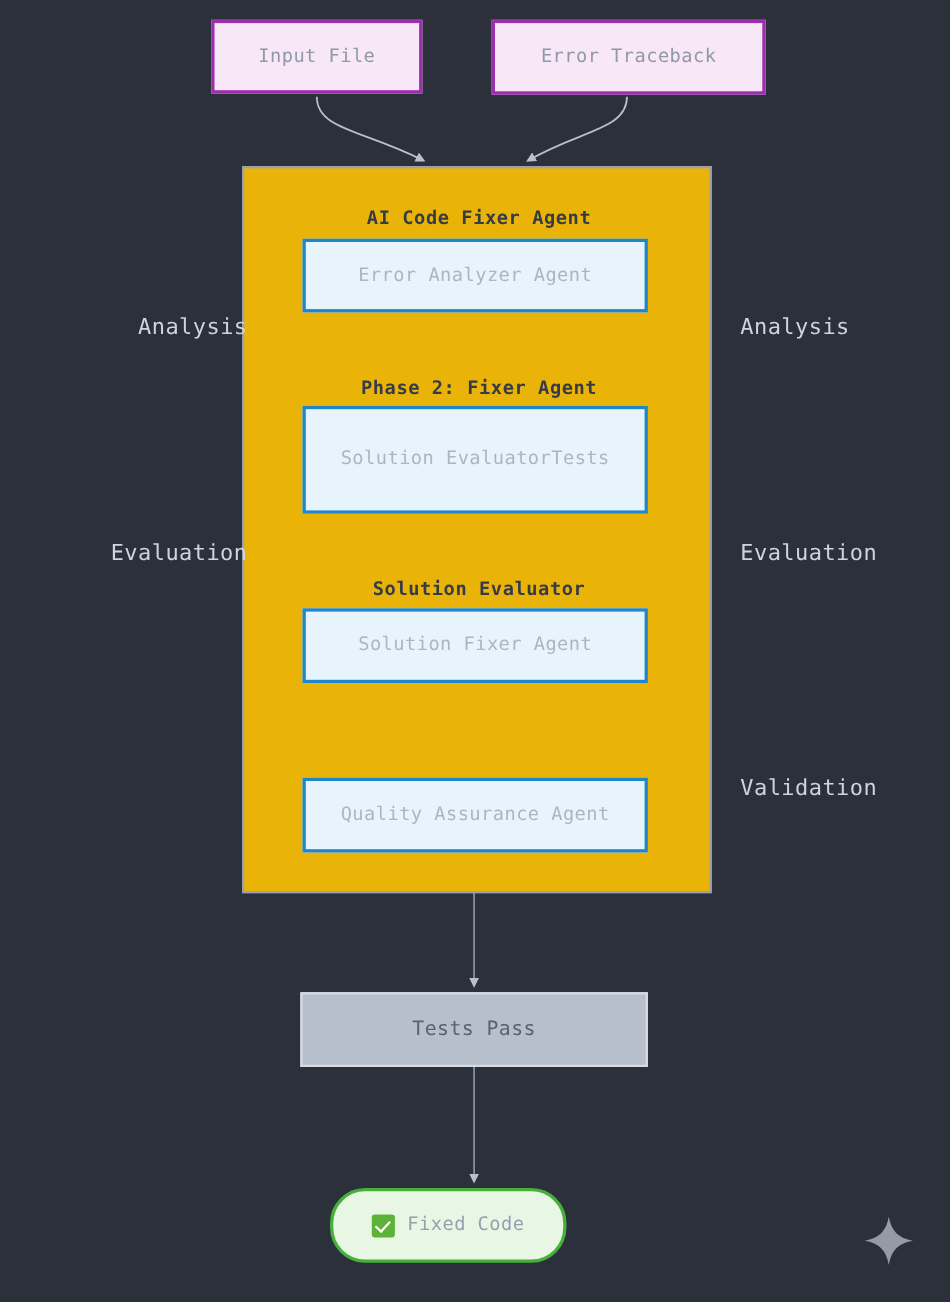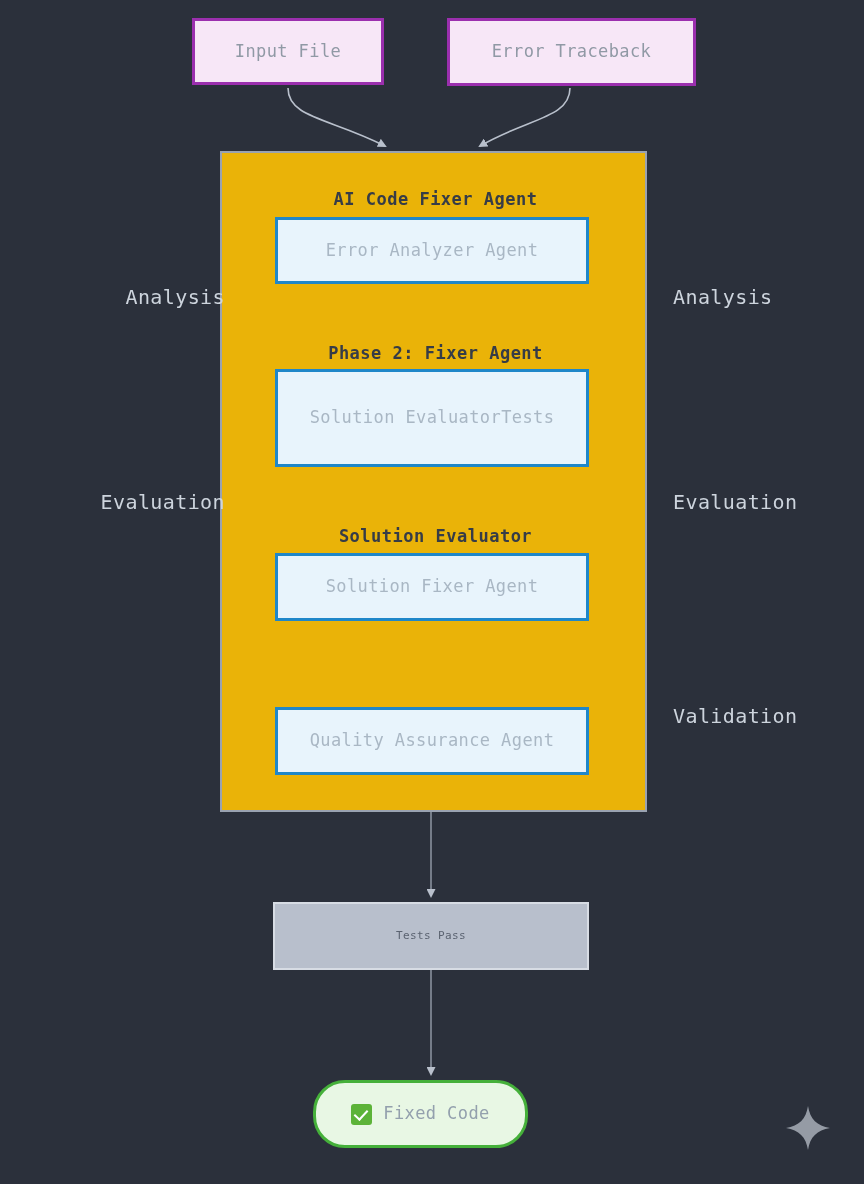--- a/index.html
+++ b/index.html
@@ -83,32 +83,32 @@
     font-size: 17px;
     left: 275px;
     width: 314px;
   }
 
   
   .node-result {
     background: #b8bfcc;
     border: 2px solid #d7dce4;
     color: #5a6270;
-    font-size: 11px;
+    font-size: 18px;
   }
   #node-tests-pass { left: 273px; top: 902px; width: 316px; height: 68px; }
 
   
   .node-success {
     background: #e8f7e4;
     border: 3px solid #45b03a;
     color: #93a0ad;
     font-size: 17px;
   }
-  #node-fixed-code { left: 313px; top: 1080px; width: 215px; height: 68px; border-radius: 32px; }
+  #node-fixed-code { left: 300px; top: 1080px; width: 215px; height: 68px; border-radius: 32px; }
   .check-badge {
     display: inline-block;
     width: 21px;
     height: 21px;
     background: #5cb338;
     border-radius: 3px;
     position: relative;
     margin-right: 11px;
     vertical-align: middle;
     flex: none;

